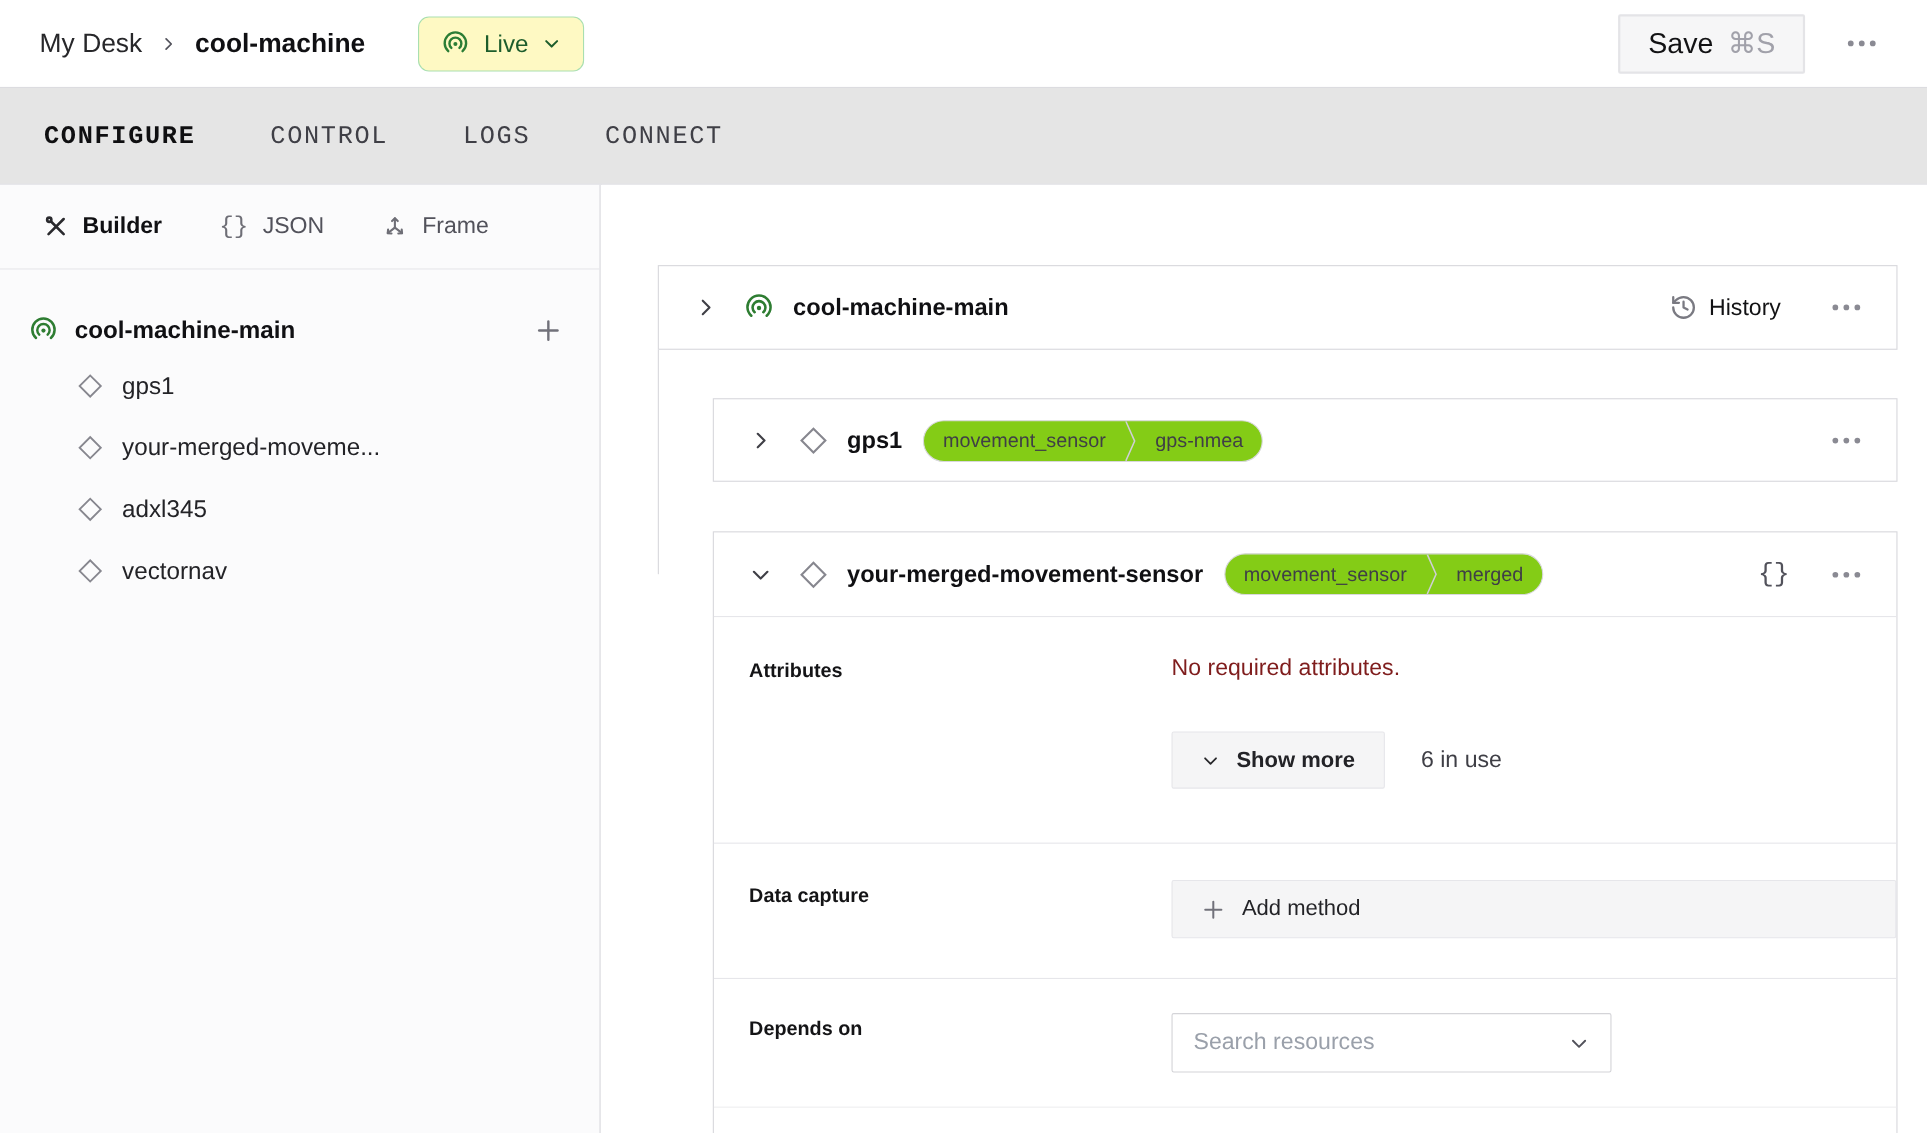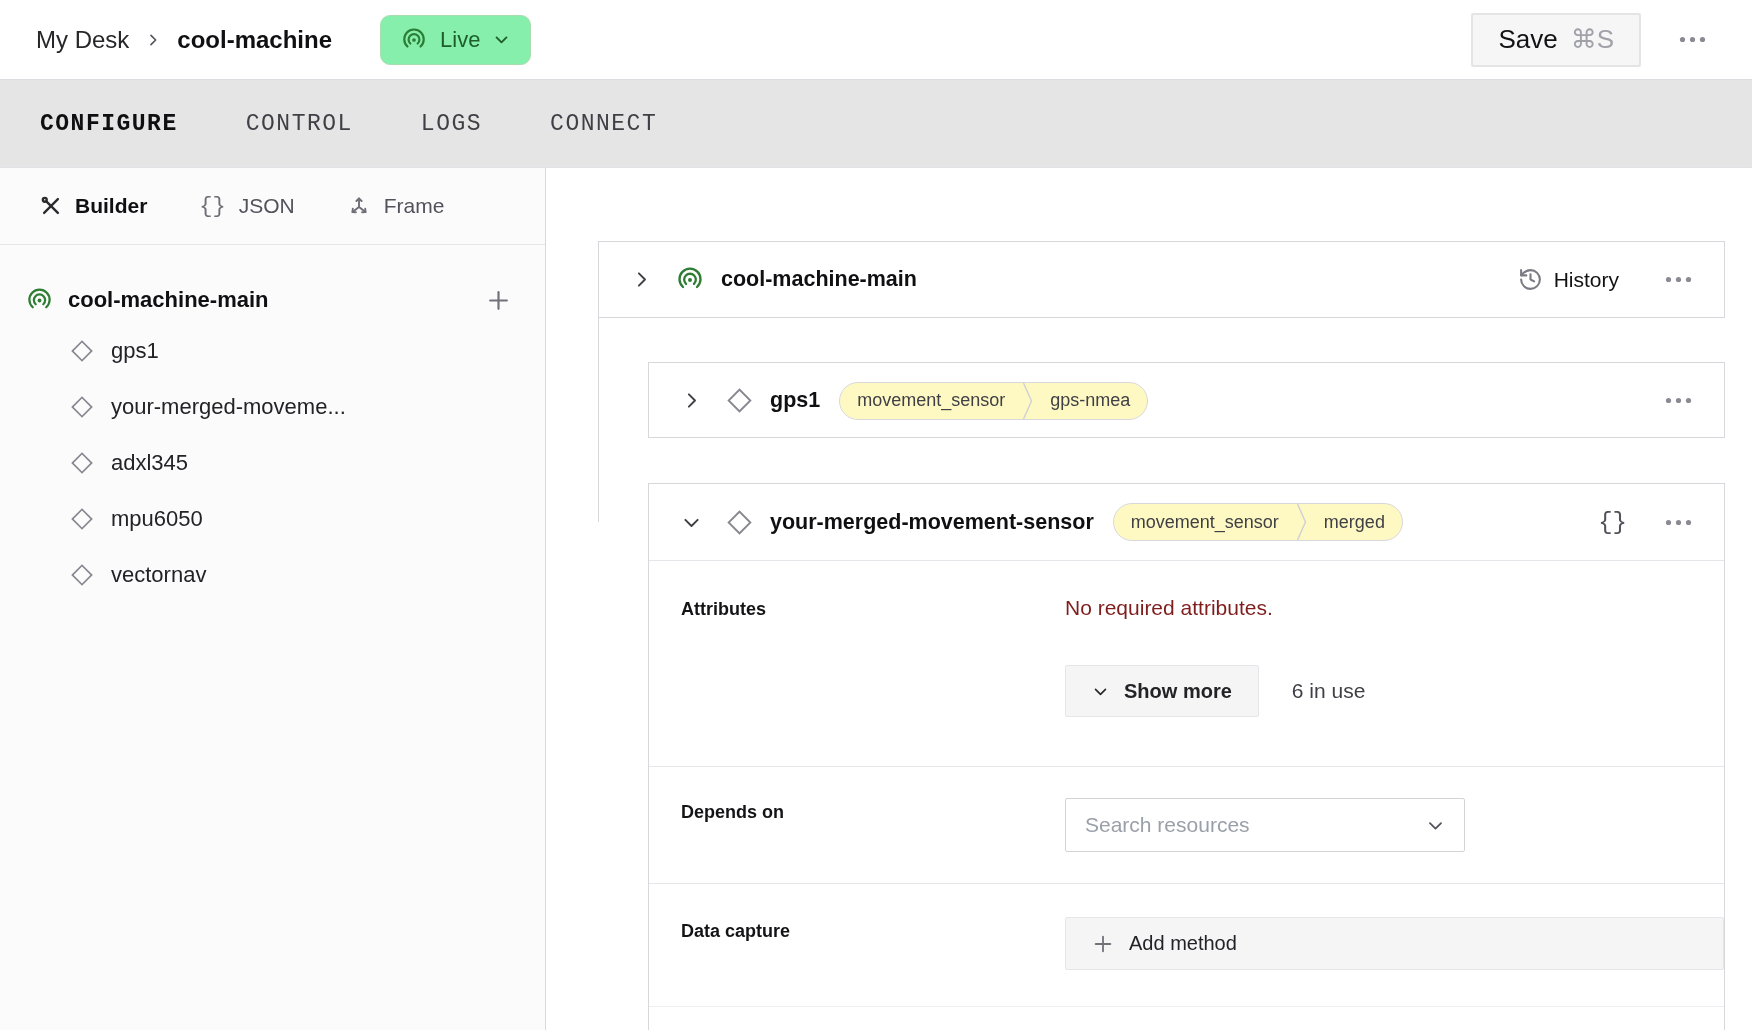--- a/index.html
+++ b/index.html
@@ -15,21 +15,21 @@
   .header {
     position:absolute; top:0; left:0; width:1752px; height:80px;
     background:#fff; border-bottom:1px solid #dcdce0;
     display:flex; align-items:center; padding:12px 36px;
   }
   .crumb-root { font-size:24px; color:#27272a; }
   .crumb-sep { margin:0 16px; display:flex; }
   .crumb-current { font-size:24px; font-weight:700; color:#101013; }
   .live-badge {
     margin-left:48px; display:inline-flex; align-items:center; gap:13px;
-    height:50px; padding:0 20px; background:#86efac; border:1px solid #a9dfb0;
+    height:50px; padding:0 20px; background:#fef9c3; border:1px solid #a9dfb0;
     border-radius:10px; color:#1d5d2c; font-size:22px; cursor:pointer;
   }
   .spacer { flex:1; }
   .save-btn {
     display:flex; align-items:center; gap:13px; height:54px; padding:0 25px;
     background:#f6f6f7; border:2px solid #e4e4e7; border-radius:2px;
     font-size:26px; color:#121214; cursor:pointer;
   }
   .save-shortcut { color:#a1a1aa; }
   .dots-btn { display:flex; align-items:center; padding:8px 4px; cursor:pointer; }
@@ -78,21 +78,21 @@
   .card1 { left:51px; top:73px; width:1127px; height:77px; }
   .card2 { left:101px; top:194px; width:1077px; height:76px; }
   .card3 { left:101px; top:315px; width:1077px; height:620px; }
   .card3 .card-header { height:77px; border-bottom:1px solid #e6e6ea; }
 
   .chev-btn { display:flex; padding:4px; cursor:pointer; }
   .card-icon { margin-left:20px; display:flex; }
   .card-title { margin-left:17px; font-size:21.5px; font-weight:700; color:#101013; white-space:nowrap; }
   .pill {
     display:inline-flex; align-items:stretch; height:38px; margin-left:19px;
-    border:1px solid #d8d8dc; border-radius:19px; background:#fef9c3; overflow:hidden;
+    border:1px solid #d8d8dc; border-radius:19px; background:#84cc16; overflow:hidden;
   }
   .pill-seg { display:flex; align-items:center; padding:0 17px; font-size:18px; color:#3f3f46; white-space:nowrap; }
   .pill-sep { display:flex; align-items:center; }
   .history-btn { display:flex; align-items:center; gap:11px; margin-right:42px; cursor:pointer; }
   .history-label { font-size:21px; color:#121214; }
   .braces-btn {
     font-family:"Liberation Mono","DejaVu Sans Mono",monospace;
     font-size:24px; color:#52525b; margin-right:34px; cursor:pointer;
   }
 
@@ -228,26 +228,20 @@
         <svg width="24" height="24" viewBox="0 0 24 24" fill="none" stroke="#87878f" stroke-width="1.7">
             <rect x="5.2" y="5.2" width="13.6" height="13.6" transform="rotate(45 12 12)"></rect>
           </svg>
         <span>your-merged-moveme...</span>
       </div>
       <div class="tree-item">
         <svg width="24" height="24" viewBox="0 0 24 24" fill="none" stroke="#87878f" stroke-width="1.7">
             <rect x="5.2" y="5.2" width="13.6" height="13.6" transform="rotate(45 12 12)"></rect>
           </svg>
         <span>adxl345</span>
-      </div>
-      <div class="tree-item">
-        <svg width="24" height="24" viewBox="0 0 24 24" fill="none" stroke="#87878f" stroke-width="1.7">
-            <rect x="5.2" y="5.2" width="13.6" height="13.6" transform="rotate(45 12 12)"></rect>
-          </svg>
-        <span>mpu6050</span>
       </div>
       <div class="tree-item">
         <svg width="24" height="24" viewBox="0 0 24 24" fill="none" stroke="#87878f" stroke-width="1.7">
             <rect x="5.2" y="5.2" width="13.6" height="13.6" transform="rotate(45 12 12)"></rect>
           </svg>
         <span>vectornav</span>
       </div>
     </div>
   </div>
 
@@ -363,41 +357,41 @@
               <svg width="17" height="17" viewBox="0 0 24 24" fill="none" stroke="#27272a" stroke-width="2.3" stroke-linecap="round" stroke-linejoin="round">
                   <polyline points="5 9 12 16 19 9"></polyline>
                 </svg>
               <span>Show more</span>
             </div>
             <span class="in-use">6 in use</span>
           </div>
         </div>
       </div>
 
-      <div class="section sec-depends">
-        <div class="sec-label">Depends on</div>
-        <div>
-          <div class="select-box">
-            <span class="select-placeholder">Search resources</span>
-            <svg width="19" height="19" viewBox="0 0 24 24" fill="none" stroke="#52525b" stroke-width="2.2" stroke-linecap="round" stroke-linejoin="round">
-                <polyline points="5 9 12 16 19 9"></polyline>
-              </svg>
-          </div>
-        </div>
-      </div>
-
       <div class="section sec-capture">
         <div class="sec-label">Data capture</div>
         <div>
           <div class="add-method-btn">
             <svg width="22" height="22" viewBox="0 0 24 24" fill="none" stroke="#71717a" stroke-width="2" stroke-linecap="round">
                 <path d="M12 4v16"></path>
                 <path d="M4 12h16"></path>
               </svg>
             <span>Add method</span>
           </div>
         </div>
       </div>
 
+      <div class="section sec-depends">
+        <div class="sec-label">Depends on</div>
+        <div>
+          <div class="select-box">
+            <span class="select-placeholder">Search resources</span>
+            <svg width="19" height="19" viewBox="0 0 24 24" fill="none" stroke="#52525b" stroke-width="2.2" stroke-linecap="round" stroke-linejoin="round">
+                <polyline points="5 9 12 16 19 9"></polyline>
+              </svg>
+          </div>
+        </div>
+      </div>
+
       <div class="section-tail"></div>
     </div>
   </div>
 </div>
 
 </body></html>

